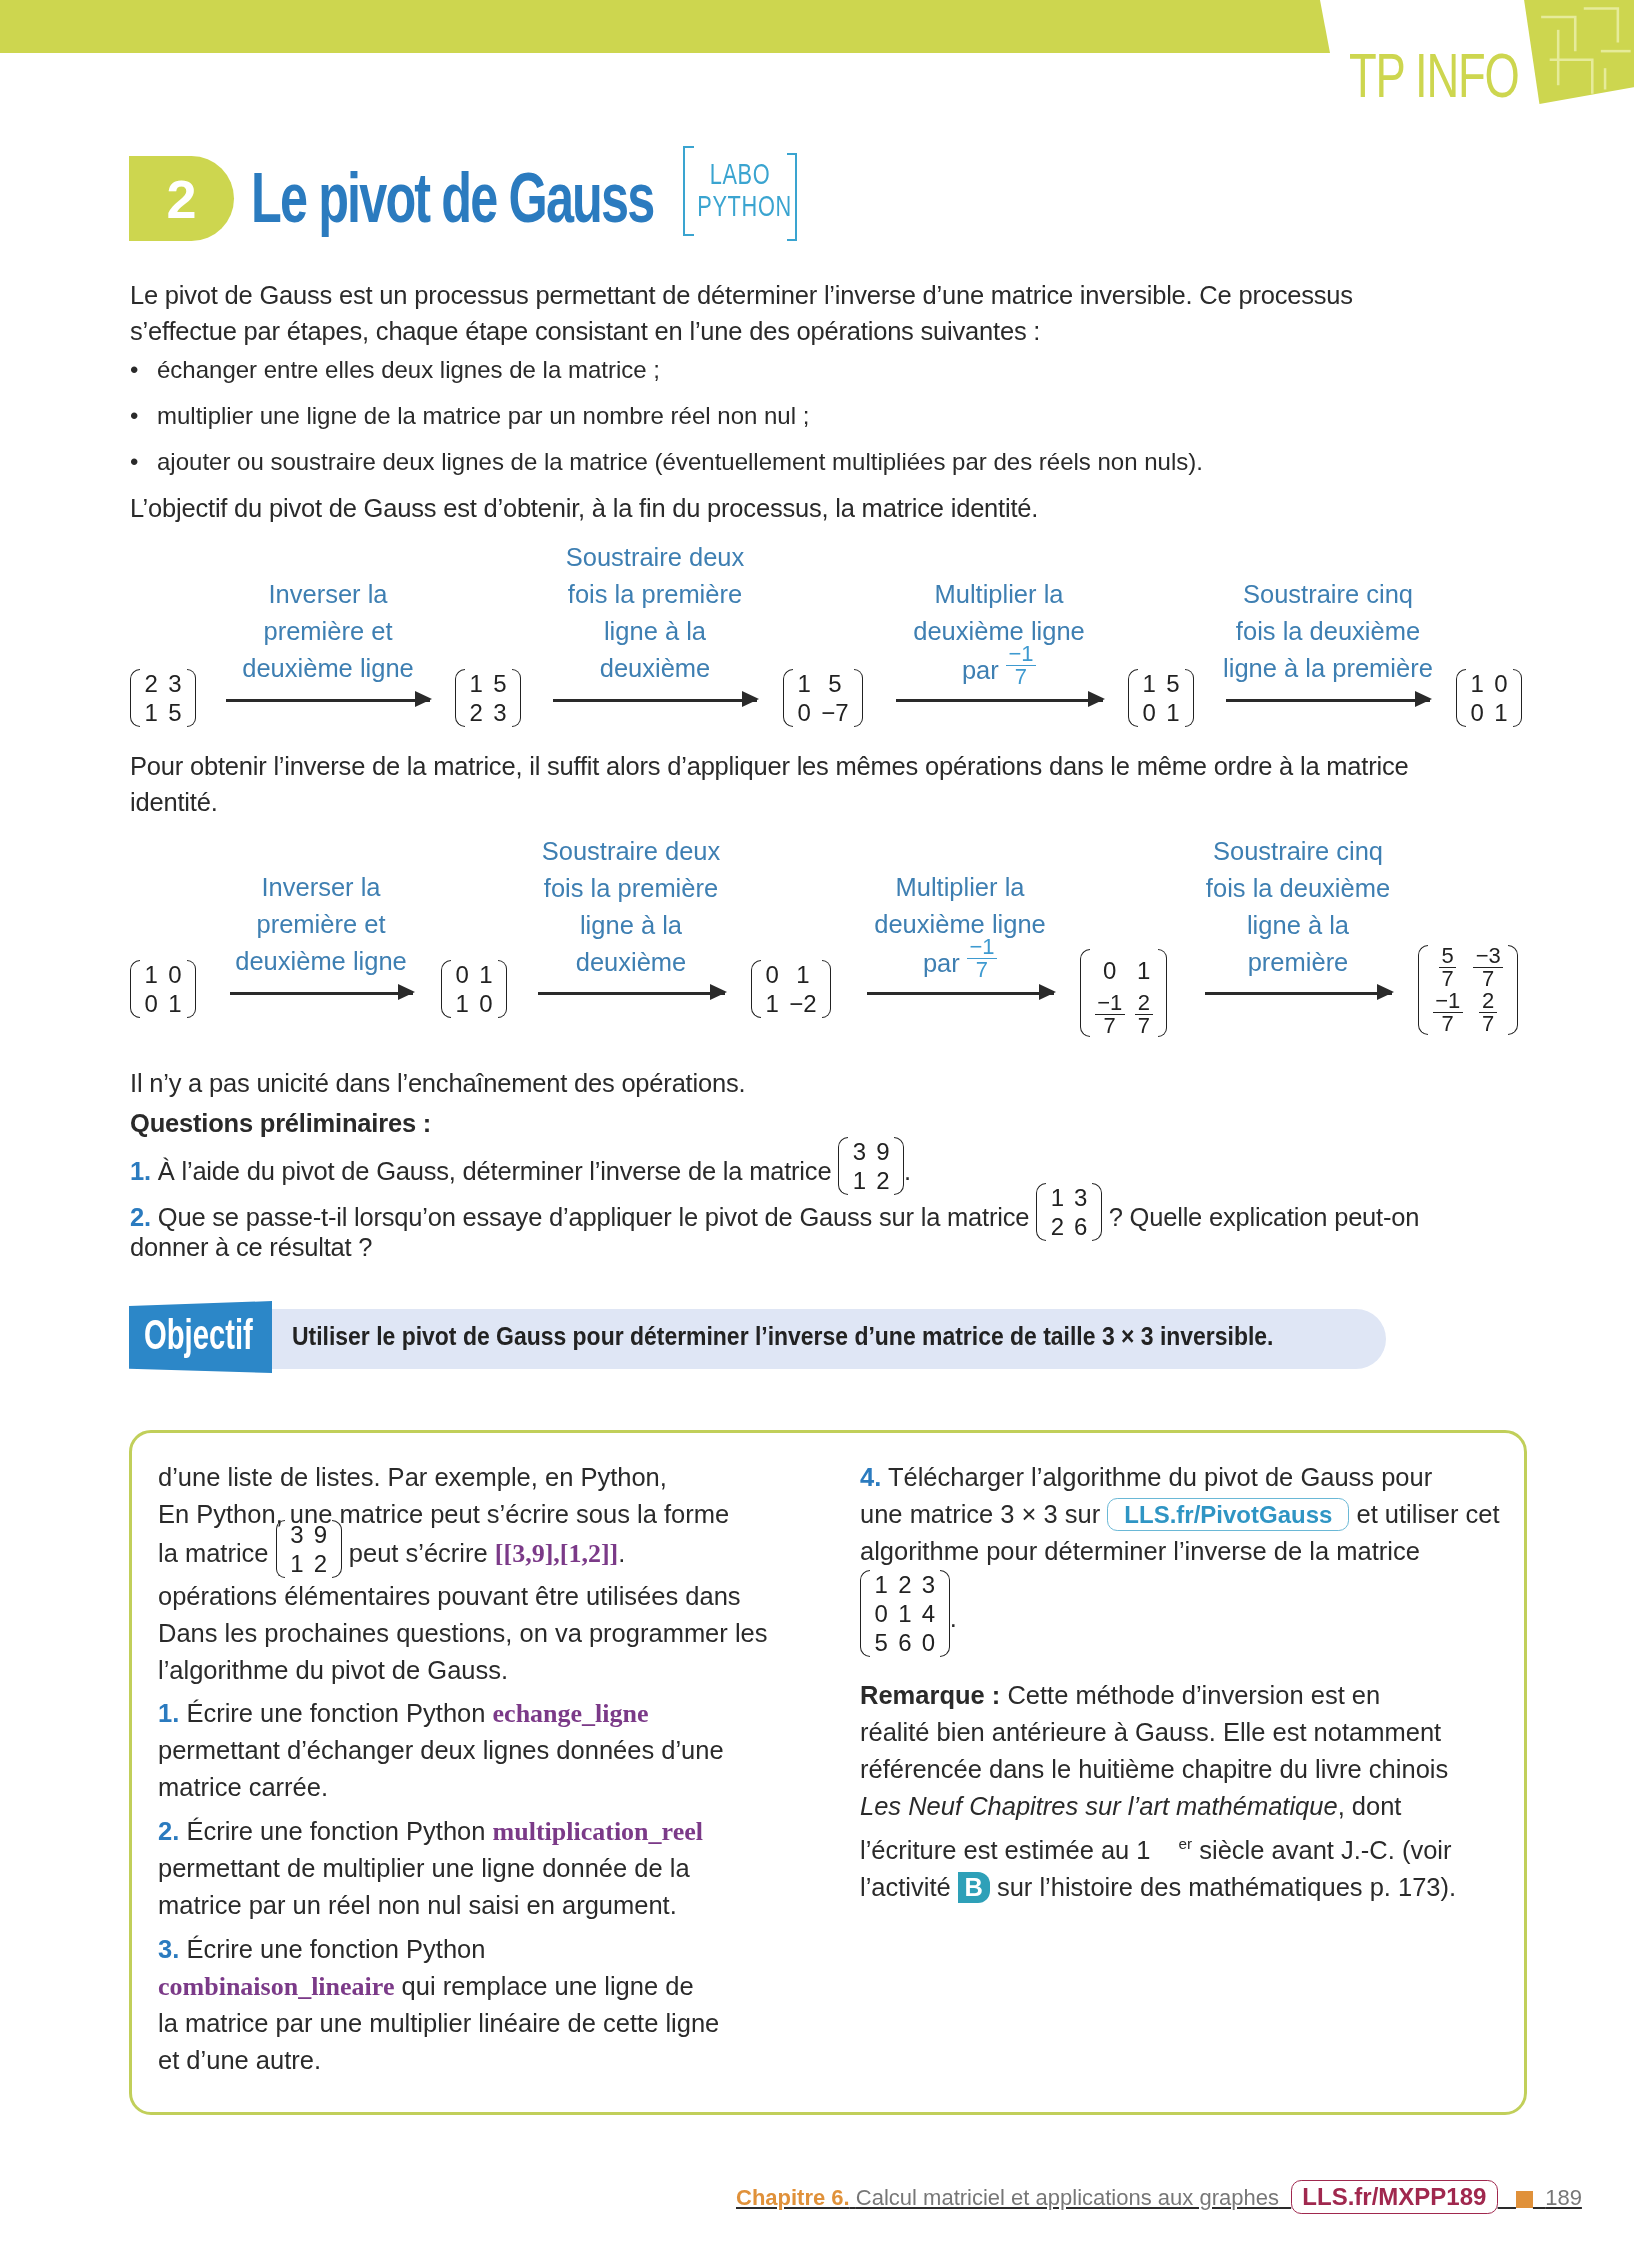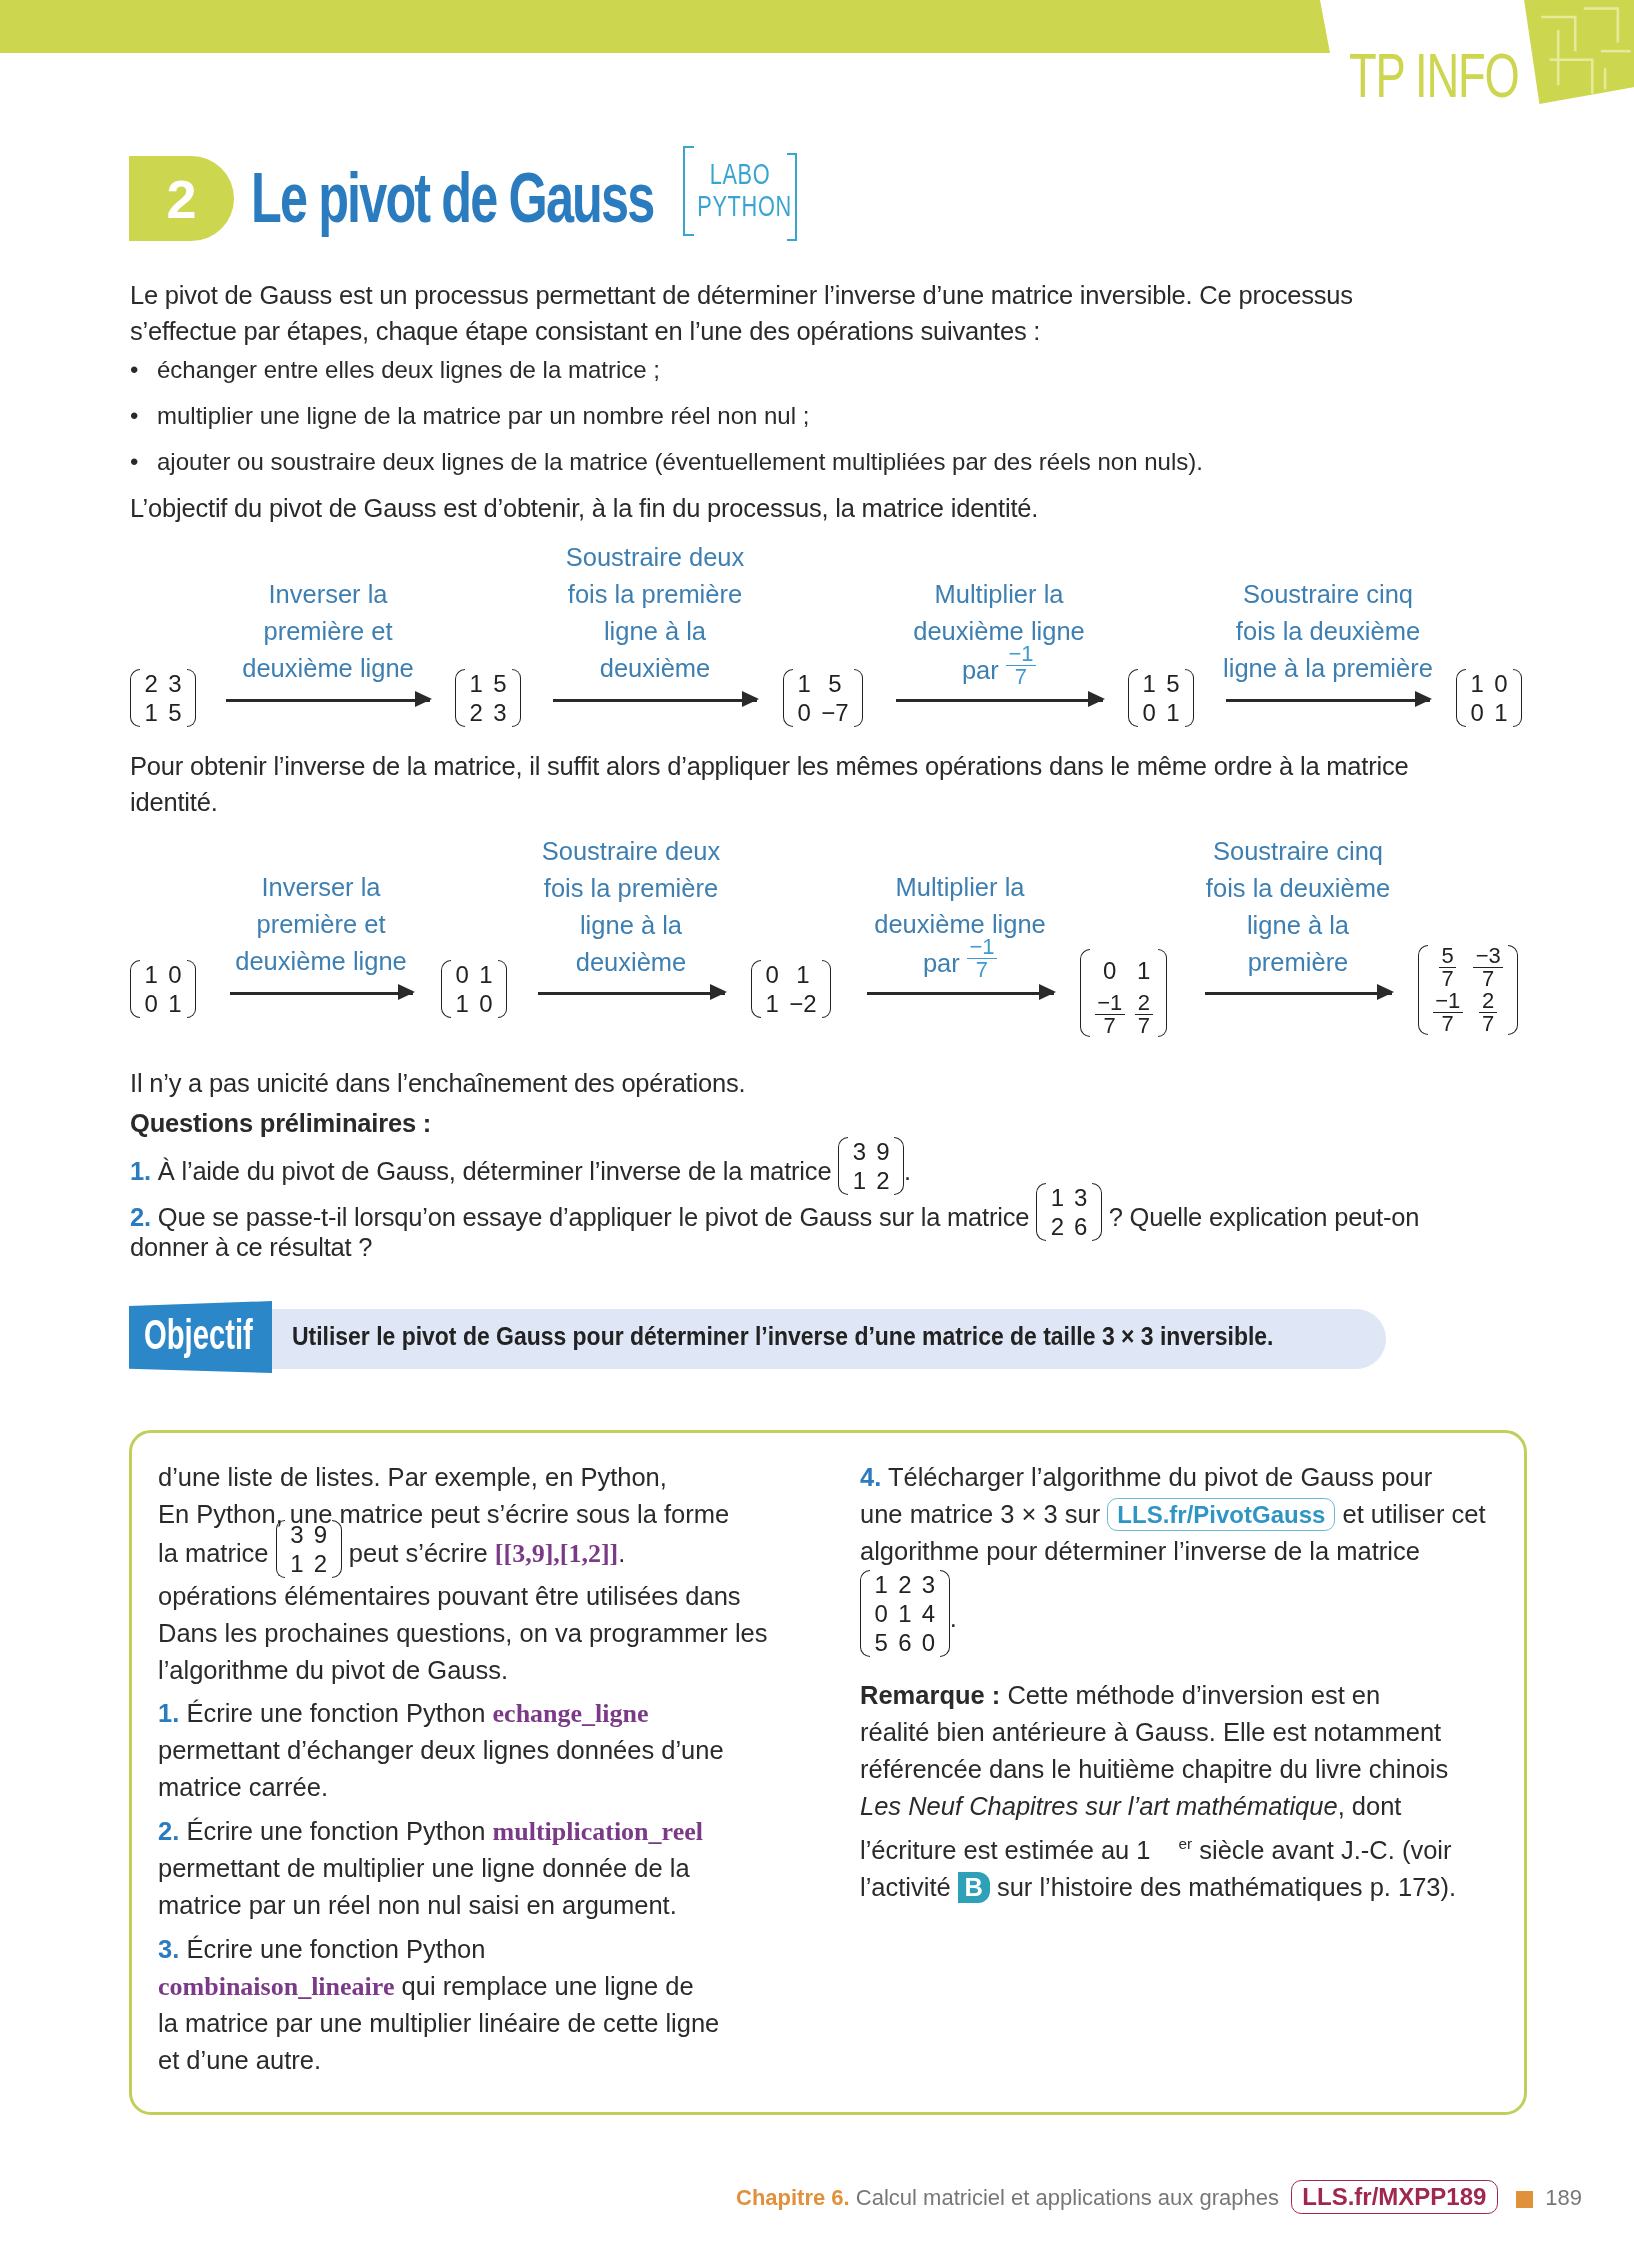--- a/index.html
+++ b/index.html
@@ -43,23 +43,23 @@
   .objectif-tag{left:129px;top:1301px;width:143px;height:72px;background:#2c87c8;color:#fff;
                 clip-path:polygon(0 5.1px,100% 0,100% 100%,0 94%);}
   .objectif-tag span{position:absolute;left:15.3px;top:8.5px;font-size:43px;font-weight:bold;
                      transform:scaleX(0.68);transform-origin:left top;white-space:nowrap;}
   .objectif-text{left:292px;top:1322px;font-size:25.5px;font-weight:bold;color:#222;white-space:nowrap;
                  transform:scaleX(0.9);transform-origin:left top;}
   .box{left:129px;top:1430px;width:1398px;height:685px;border:3.4px solid #c1cf5a;border-radius:22px;box-sizing:border-box;}
   .bt{font-size:25.5px;line-height:37px;white-space:nowrap;}
   .code{font-family:"Liberation Serif","DejaVu Serif",serif;font-weight:bold;color:#7b3a88;font-size:26px;}
   .link{display:inline-block;border:1.7px solid #6ab8d6;border-radius:10.2px;color:#2f95c4;font-weight:bold;
-        padding:0 9px;line-height:31px;font-size:24px;}
+        padding:0 16px;line-height:31px;font-size:24px;}
   .bbadge{display:inline-block;background:#2ea0b8;color:#fff;font-weight:bold;padding:0 6.8px;border-radius:0 12px 12px 0;line-height:31px;}
-  .footer{top:2180px;font-size:22px;white-space:nowrap;}
+  .footer{top:2180px;font-size:22px;white-space:nowrap;text-decoration:underline;}
   .chap{color:#e0913a;font-weight:bold;}
   .chapt{color:#777;}
   .flink{display:inline-block;border:1.7px solid #a0284e;color:#a0284e;font-weight:bold;border-radius:10.2px;padding:0 10.2px;line-height:32px;font-size:24px;}
   .sq{display:inline-block;width:17px;height:17px;background:#e0913a;vertical-align:middle;}
   .pg{color:#777;}
 </style>
 </head>
 <body>
 
 <div class="abs topbar"></div>

